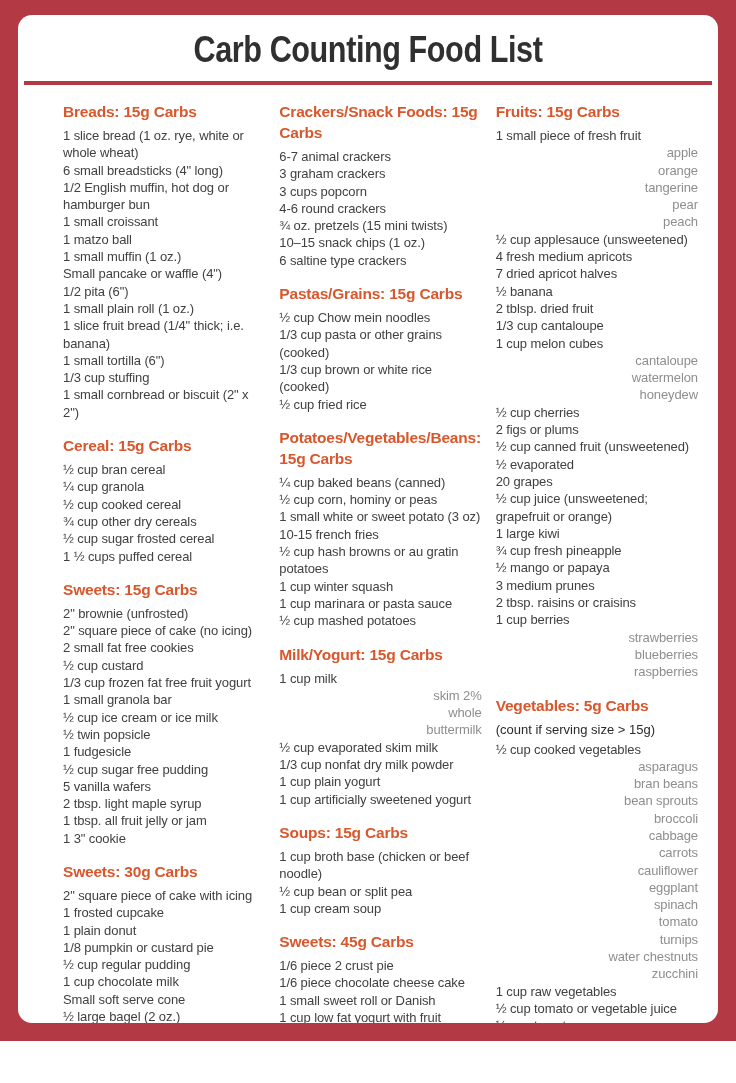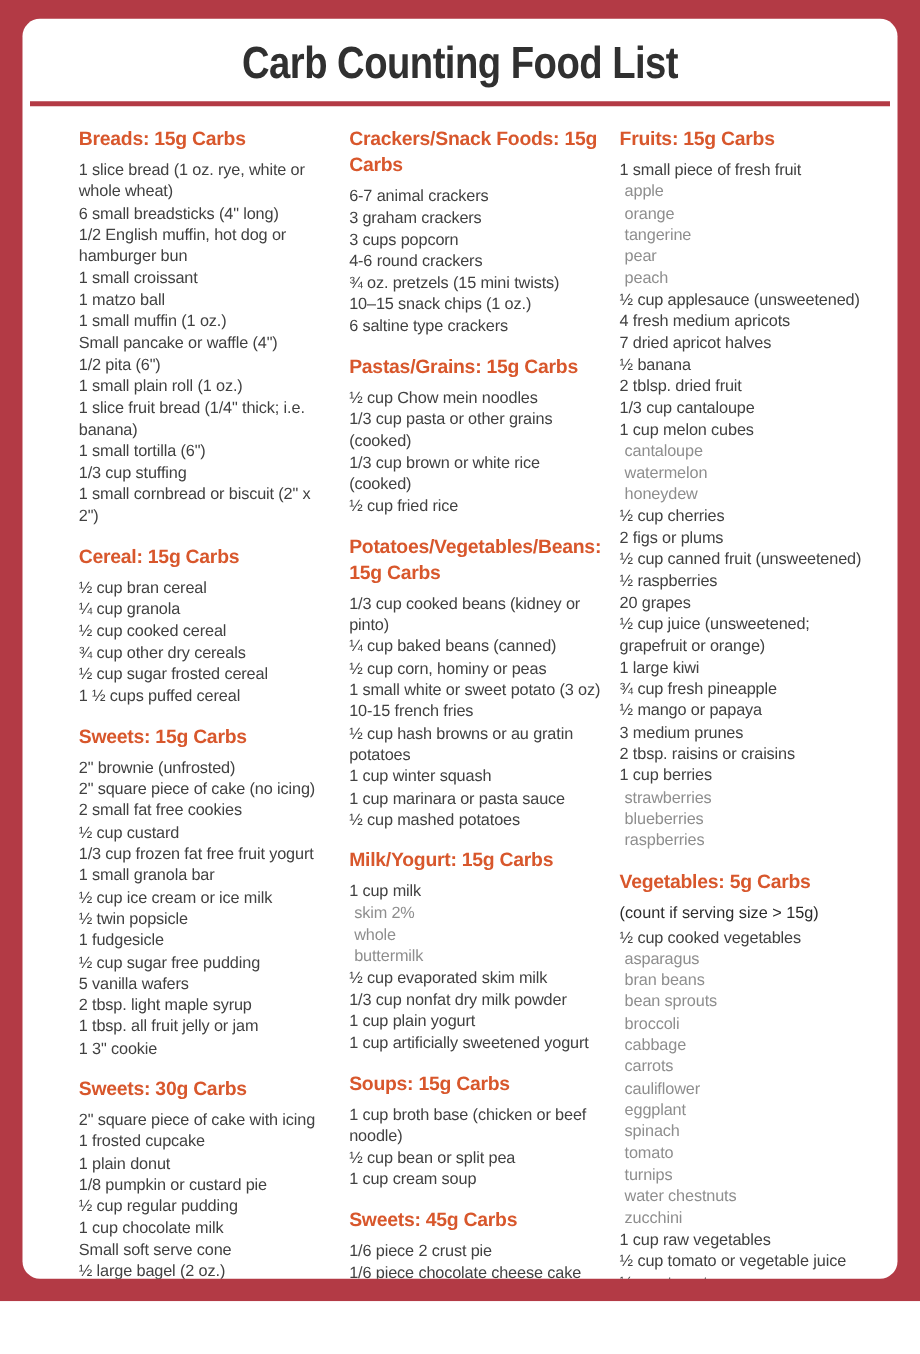--- a/index.html
+++ b/index.html
@@ -7,21 +7,21 @@
   .page{position:relative;width:736px;height:1041px;background:var(--crimson,#b33a45);overflow:hidden;}
   .card{position:absolute;left:18px;right:18px;top:15px;bottom:18px;background:#ffffff;border-radius:14px;overflow:hidden;}
   .title{margin:14px 0 0;text-align:center;font-size:36px;font-weight:bold;color:var(--title-text,#303030);transform:scaleX(0.85);letter-spacing:-0.5px;white-space:nowrap;}
   .rule{height:4px;background:var(--crimson,#b33a45);margin:10px 6px 0;}
   .columns{display:flex;gap:14px;padding:16px 20px 0;margin-left:25px;}
   .col{flex:1;min-width:0;}
   .section{margin-bottom:14px;}
   .hdr{font-size:15.5px;line-height:21px;font-weight:bold;color:var(--orange,#d8572c);margin:0 0 5px;letter-spacing:-0.2px;}
   .note{font-weight:normal;font-size:13px;line-height:18px;color:#2b2b2b;margin:0 0 2px;}
   .item{font-size:13px;line-height:17.3px;color:var(--item-text,#414141);letter-spacing:-0.1px;}
-  .item.sub{color:var(--sub-item-text,#8e8e8e);padding-left:4px;}
+  .item.sub{color:var(--sub-item-text,#8e8e8e);padding-left:4px;text-align:right;}
 </style>
 </head>
 <body>
 
 <div class="page">
   <div class="card">
     <h1 class="title">Carb Counting Food List</h1>
     <div class="rule"></div>
     <div class="columns">
         <div class="col">
@@ -92,21 +92,20 @@
           </div>
           <div class="section">
             <h2 class="hdr">Pastas/Grains: 15g Carbs</h2>
             <div class="item">½ cup Chow mein noodles</div>
             <div class="item">1/3 cup pasta or other grains (cooked)</div>
             <div class="item">1/3 cup brown or white rice (cooked)</div>
             <div class="item">½ cup fried rice</div>
           </div>
           <div class="section">
             <h2 class="hdr">Potatoes/Vegetables/Beans: 15g Carbs</h2>
-            <div class="item">1/3 cup cooked beans (kidney or pinto)</div>
             <div class="item">¼ cup baked beans (canned)</div>
             <div class="item">½ cup corn, hominy or peas</div>
             <div class="item">1 small white or sweet potato (3 oz)</div>
             <div class="item">10-15 french fries</div>
             <div class="item">½ cup hash browns or au gratin potatoes</div>
             <div class="item">1 cup winter squash</div>
             <div class="item">1 cup marinara or pasta sauce</div>
             <div class="item">½ cup mashed potatoes</div>
           </div>
           <div class="section">
@@ -150,21 +149,21 @@
             <div class="item">½ banana</div>
             <div class="item">2 tblsp. dried fruit</div>
             <div class="item">1/3 cup cantaloupe</div>
             <div class="item">1 cup melon cubes</div>
             <div class="item sub">cantaloupe</div>
             <div class="item sub">watermelon</div>
             <div class="item sub">honeydew</div>
             <div class="item">½ cup cherries</div>
             <div class="item">2 figs or plums</div>
             <div class="item">½ cup canned fruit (unsweetened)</div>
-            <div class="item">½ raspberries</div>
+            <div class="item">½ evaporated</div>
             <div class="item">20 grapes</div>
             <div class="item">½ cup juice (unsweetened; grapefruit or orange)</div>
             <div class="item">1 large kiwi</div>
             <div class="item">¾ cup fresh pineapple</div>
             <div class="item">½ mango or papaya</div>
             <div class="item">3 medium prunes</div>
             <div class="item">2 tbsp. raisins or craisins</div>
             <div class="item">1 cup berries</div>
             <div class="item sub">strawberries</div>
             <div class="item sub">blueberries</div>

